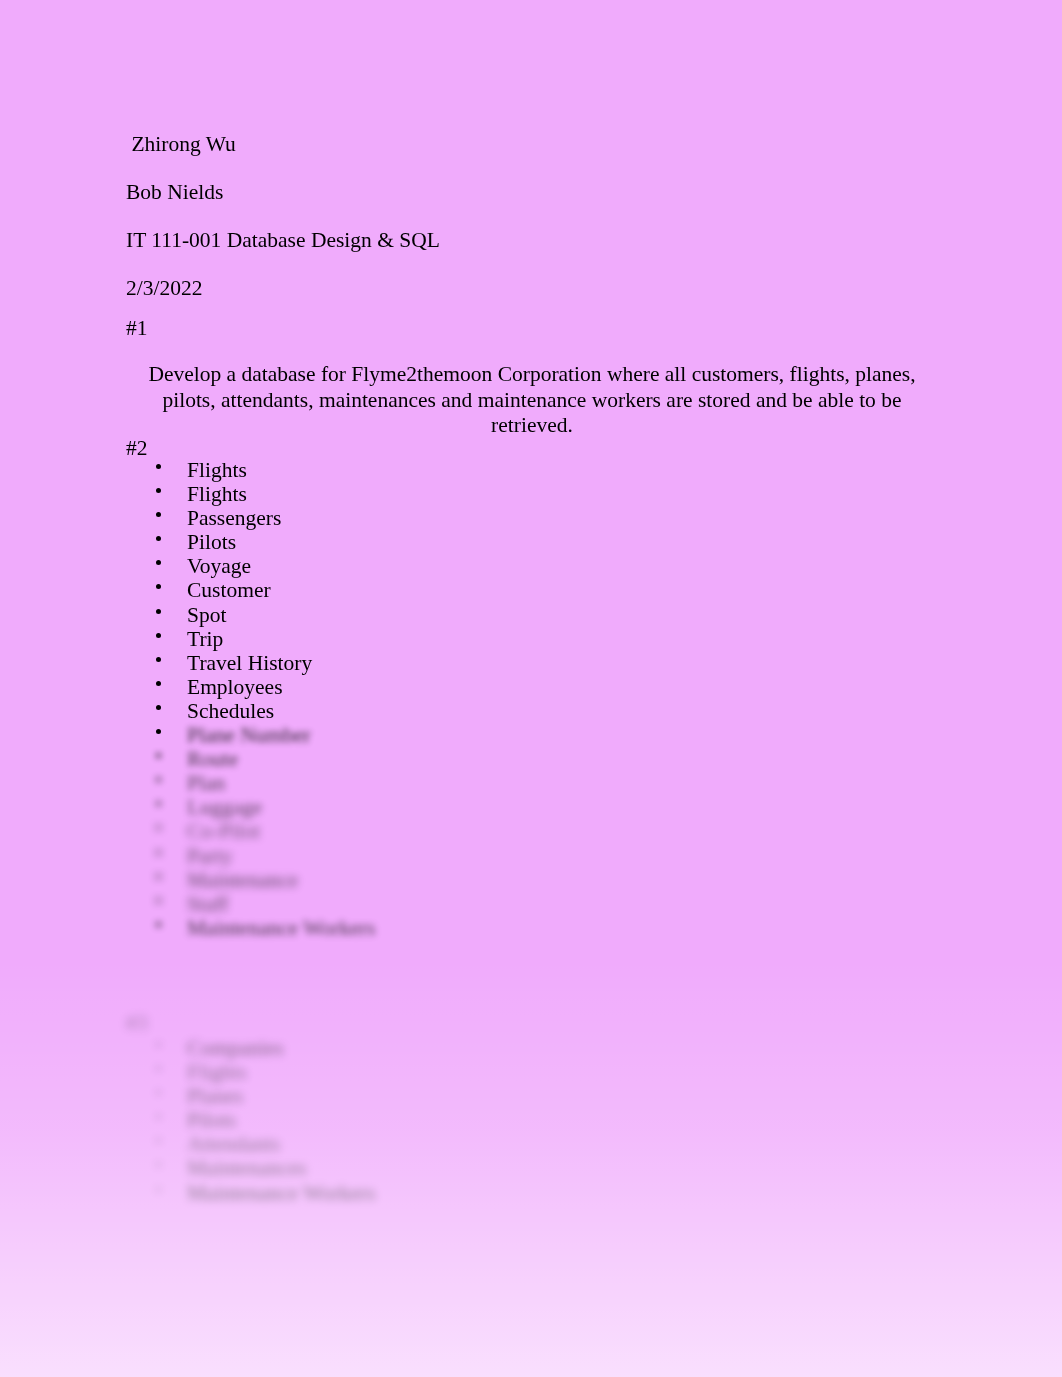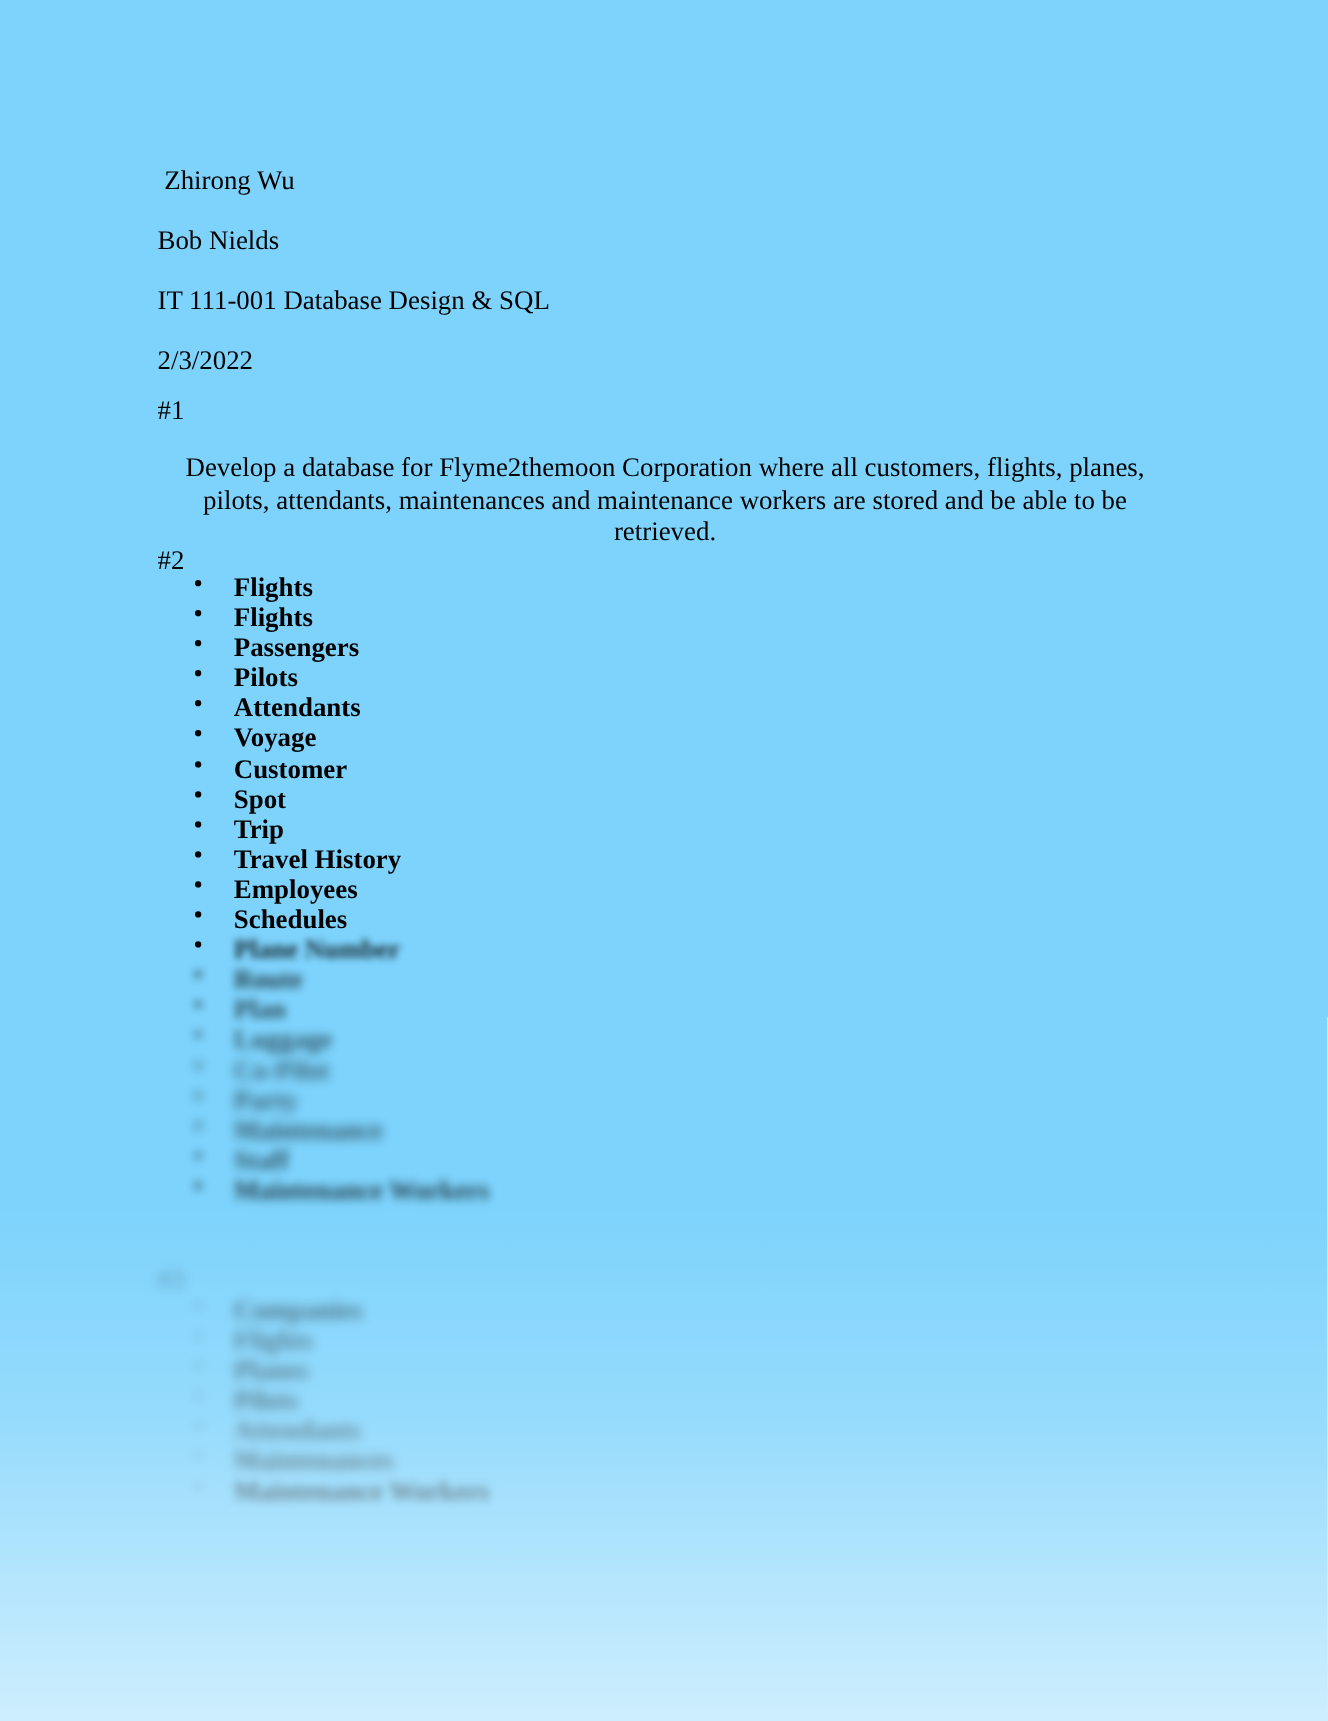--- a/index.html
+++ b/index.html
@@ -13,21 +13,21 @@
     position: relative;
     overflow: hidden;
     font-family: "Liberation Serif", "DejaVu Serif", serif;
     color: #000000;
     -webkit-font-smoothing: antialiased;
   }
 
   .page {
     position: absolute;
     inset: 0;
-    background: #7dd3fc;
+    background: #f0abfc;
   }
 
   
   .meta-block {
     position: absolute;
     left: 126px;
     top: 120px;
     width: 820px;
   }
   .meta-line {
@@ -72,21 +72,20 @@
     margin: 0;
     padding: 0;
   }
   .bullet-item {
     position: relative;
     height: 24.1px;
     padding-left: 187px;
     font-size: 21.5px;
     line-height: 24.1px;
     white-space: pre;
-    font-weight: bold;
   }
   .bullet-item .dot {
     position: absolute;
     left: 156px;
     top: 6px;
     width: 5px;
     height: 5px;
     background: #000000;
     border-radius: 50%;
   }
@@ -162,21 +161,20 @@
   <div class="sec1-head">#1</div>
   <div class="sec1-body">Develop a database for Flyme2themoon Corporation where all customers, flights, planes, pilots, attendants, maintenances and maintenance workers are stored and be able to be retrieved.</div>
 
   <div class="sec2-head">#2</div>
 
   <ul class="bullet-list">
     <li class="bullet-item"><span class="dot"></span><span>Flights</span></li>
     <li class="bullet-item"><span class="dot"></span><span>Flights</span></li>
     <li class="bullet-item"><span class="dot"></span><span>Passengers</span></li>
     <li class="bullet-item"><span class="dot"></span><span>Pilots</span></li>
-    <li class="bullet-item"><span class="dot"></span><span>Attendants</span></li>
     <li class="bullet-item"><span class="dot"></span><span>Voyage</span></li>
     <li class="bullet-item"><span class="dot"></span><span>Customer</span></li>
     <li class="bullet-item"><span class="dot"></span><span>Spot</span></li>
     <li class="bullet-item"><span class="dot"></span><span>Trip</span></li>
     <li class="bullet-item"><span class="dot"></span><span>Travel History</span></li>
     <li class="bullet-item"><span class="dot"></span><span>Employees</span></li>
     <li class="bullet-item"><span class="dot"></span><span>Schedules</span></li>
 
     <li class="bullet-item"><span class="dot"></span><span class="blur-a-1">Plane Number</span></li>
     <li class="bullet-item"><span class="dot blur-a-2"></span><span class="blur-a-2">Route</span></li>

